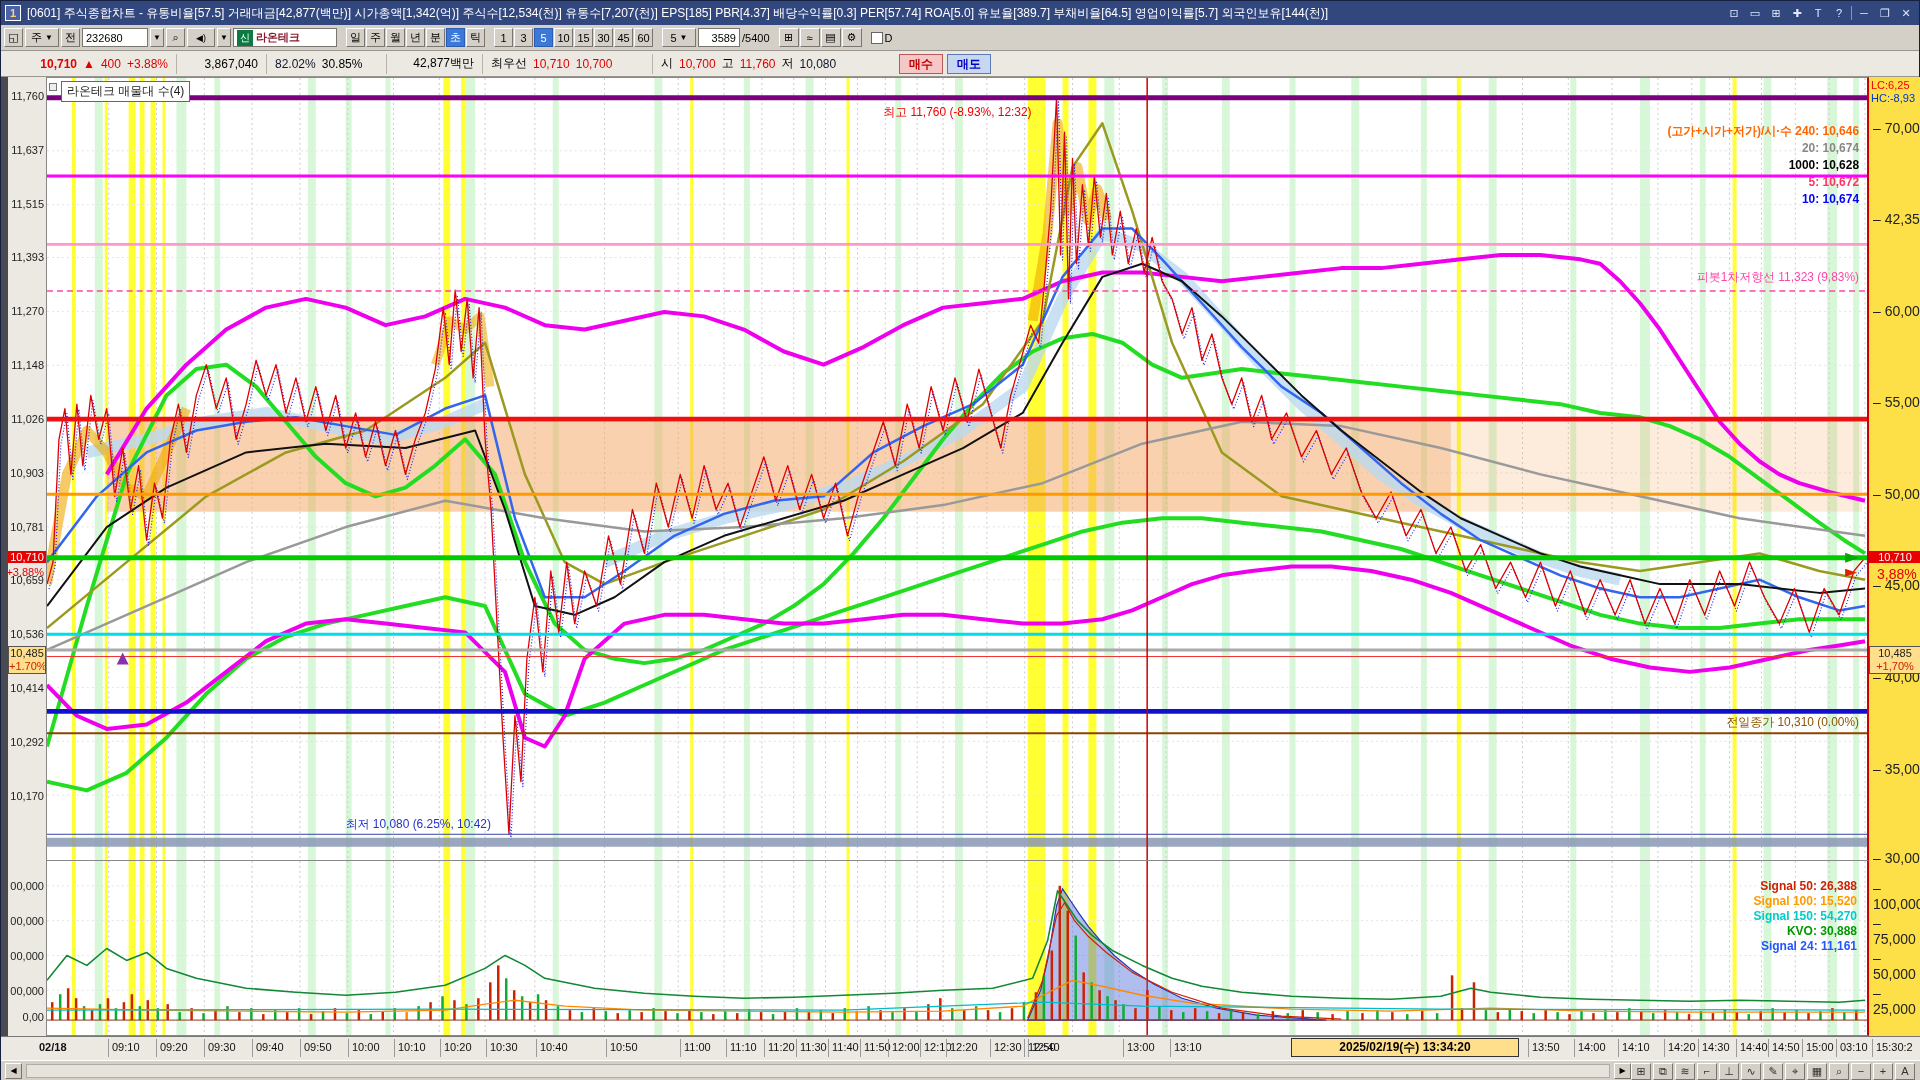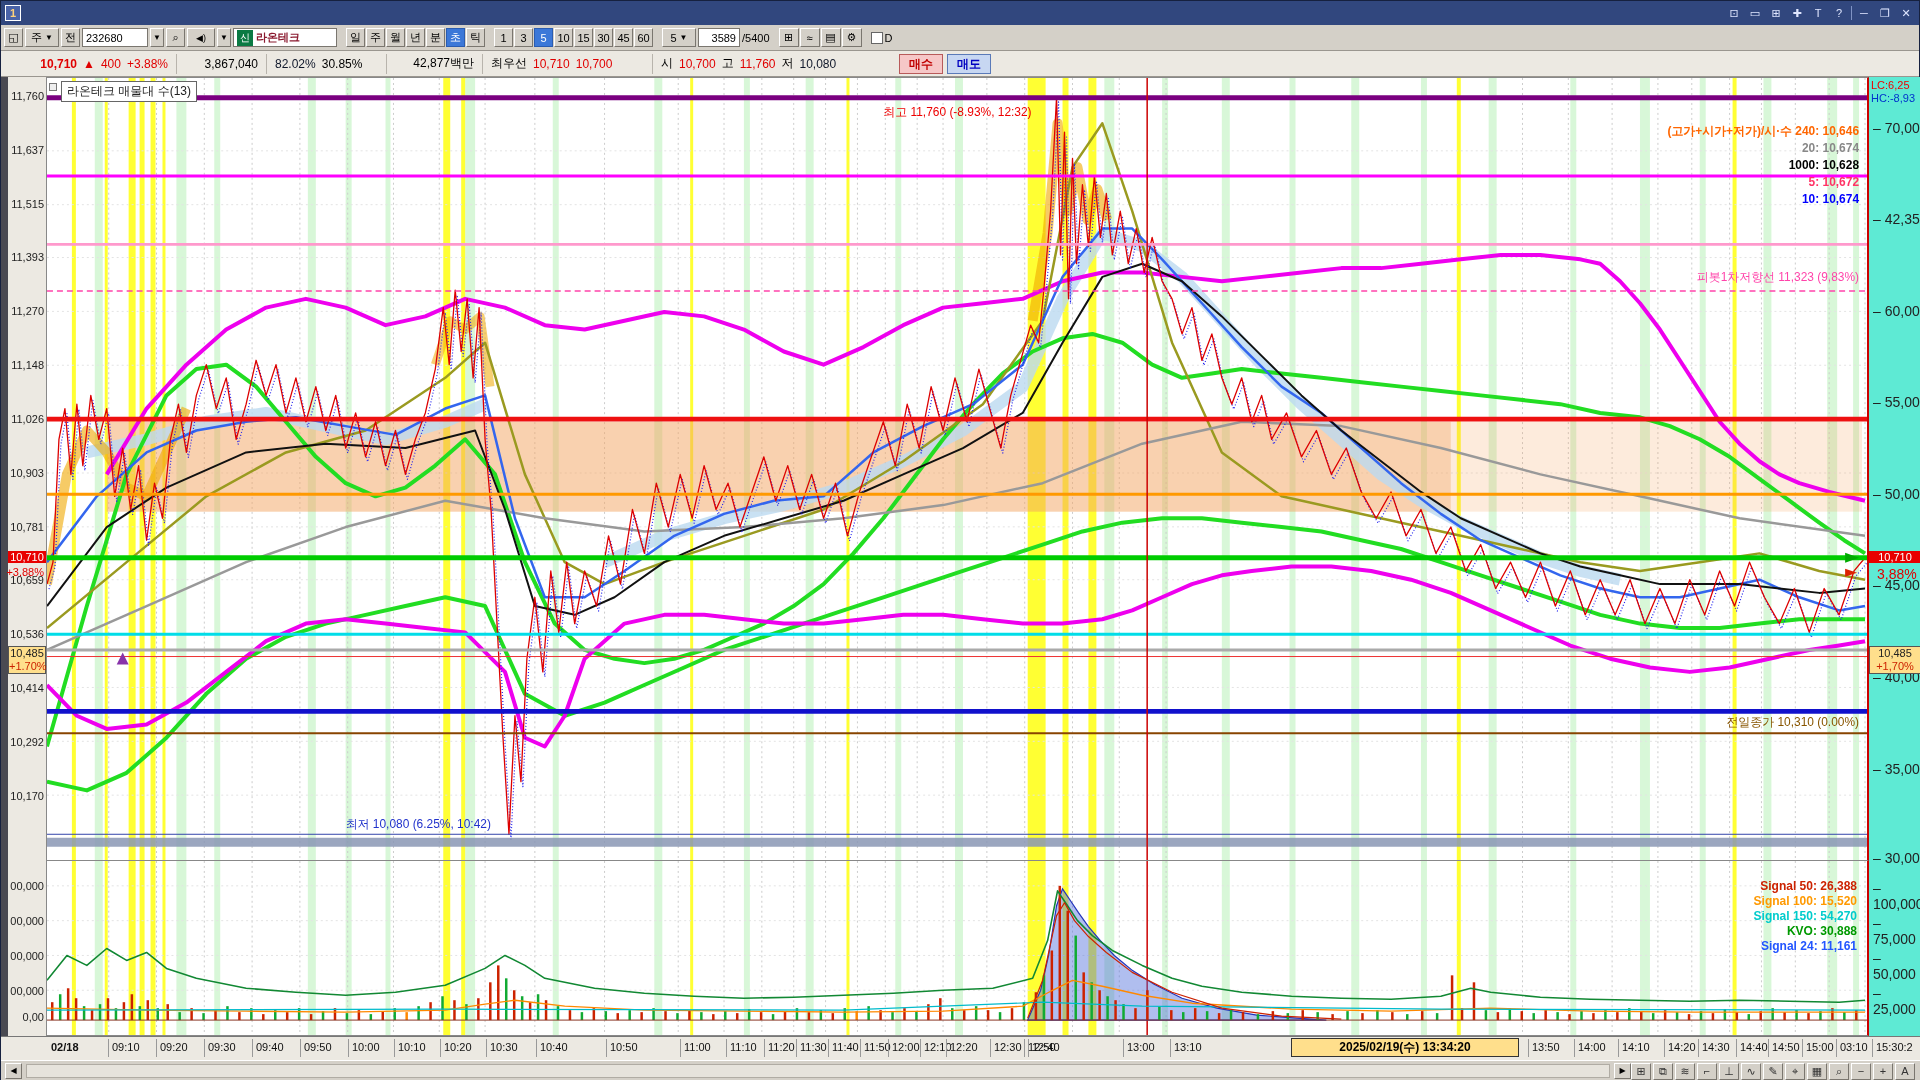--- a/index.html
+++ b/index.html
@@ -40,21 +40,21 @@
     font-weight:bold; text-align:center; line-height:18px; margin-left:8px; }
   .sellbtn { width:44px; height:20px; background:#c7d7f2; border:1px solid #5a7ab8; color:#0000c0;
     font-weight:bold; text-align:center; line-height:18px; margin-left:4px; }
 
   
   .chartwrap { position:absolute; left:0; top:76px; width:1920px; height:959px; background:#ece9e2; }
   .darkstrip { position:absolute; left:0; top:0; width:7px; height:959px; background:#4a4a52; }
   .mini-ico { position:absolute; left:9px; top:4px; width:18px; height:16px; border:1px solid #555;
     background:#eee; text-align:center; line-height:14px; font-size:10px; color:#333; }
   .gutterL { position:absolute; left:7px; top:0; width:38px; height:959px; background:#ece9e2; }
-  .gutterR { position:absolute; left:1868px; top:0; width:52px; height:959px; background:#5eead4; }
+  .gutterR { position:absolute; left:1868px; top:0; width:52px; height:959px; background:#fde047; }
   .axlab { position:absolute; right:2px; width:100%; text-align:right; font-size:11px; color:#222; }
   .axlabL { position:absolute; left:4px; font-size:14px; color:#222; }
   .pbox { position:absolute; width:100%; text-align:center; font-size:11px; }
   .pbox.redbg { background:#e80000; color:#fff; }
   .pbox.yelbg { background:#ffdf8c; border:1px solid #555; color:#222; }
   .plot { position:absolute; left:45px; top:0; width:1823px; height:784px; background:#fff;
     border-top:1px solid #888; border-bottom:1px solid #888; border-right:2px solid #cc0000; border-left:1px solid #888;}
   .plot svg, .lowplot svg { width:100%; height:100%; display:block; }
   .lowplot { position:absolute; left:45px; top:784px; width:1823px; height:175px; background:#fff;
     border-bottom:1px solid #888; border-right:2px solid #cc0000; border-left:1px solid #888; }
@@ -82,20 +82,21 @@
   .sico { width:20px; height:17px; background:#d4d0c8; border:1px solid; border-color:#fff #7a766f #7a766f #fff;
     text-align:center; line-height:15px; font-size:11px; color:#333; }
 </style>
 </head>
 <body>
 
 <div class="win">
 
   <div class="titlebar">
     <div class="title-ico">1</div>
+    <div class="title-text">[0601] 주식종합차트 - 유통비율[57.5] 거래대금[42,877(백만)] 시가총액[1,342(억)] 주식수[12,534(천)] 유통수[7,207(천)] EPS[185] PBR[4.37] 배당수익률[0.3] PER[57.74] ROA[5.0] 유보율[389.7] 부채비율[64.5] 영업이익률[5.7] 외국인보유[144(천)]</div>
     <div class="title-controls" id="title-controls">
         <div class="tc">⊡</div>
         <div class="tc">▭</div>
         <div class="tc">⊞</div>
         <div class="tc">✚</div>
         <div class="tc">T</div>
         <div class="tc">?</div>
         <div class="sep"></div>
         <div class="tc">─</div>
         <div class="tc">❐</div>
@@ -359,21 +360,21 @@
           <text x="1820" y="57" fill="#ff6600" font-size="12" text-anchor="end" font-weight="bold" font-family="Liberation Sans, DejaVu Sans, sans-serif">(고가+시가+저가)/시·수 240: 10,646</text>
           <text x="1820" y="74" fill="#888888" font-size="12" text-anchor="end" font-weight="bold" font-family="Liberation Sans, DejaVu Sans, sans-serif">20: 10,674</text>
           <text x="1820" y="91" fill="#000000" font-size="12" text-anchor="end" font-weight="bold" font-family="Liberation Sans, DejaVu Sans, sans-serif">1000: 10,628</text>
           <text x="1820" y="108" fill="#ff3366" font-size="12" text-anchor="end" font-weight="bold" font-family="Liberation Sans, DejaVu Sans, sans-serif">5: 10,672</text>
           <text x="1820" y="125" fill="#0000ff" font-size="12" text-anchor="end" font-weight="bold" font-family="Liberation Sans, DejaVu Sans, sans-serif">10: 10,674</text>
           <polygon points="1806,476 1820,481 1806,486" fill="#00aa00"></polygon>
           <polygon points="1806,492 1818,496 1806,500" fill="#dd2200"></polygon>
           <polygon points="70,588 76,576 82,588" fill="#8833aa"></polygon>
         </svg>
       <div class="legend-handle"></div>
-      <div class="legendbox">라온테크 매물대 수(13)</div>
+      <div class="legendbox">라온테크 매물대 수(4)</div>
     </div>
 
     <div class="lowplot" id="lower-plot">
       <svg id="lower-svg" viewBox="0 0 1828 175" preserveAspectRatio="none">
           <rect x="48" y="0" width="8" height="175" fill="#b8f0b8" opacity="0.55"></rect>
           <rect x="130" y="0" width="10" height="175" fill="#b8f0b8" opacity="0.55"></rect>
           <rect x="168" y="0" width="6" height="175" fill="#b8f0b8" opacity="0.55"></rect>
           <rect x="262" y="0" width="8" height="175" fill="#b8f0b8" opacity="0.55"></rect>
           <rect x="300" y="0" width="6" height="175" fill="#b8f0b8" opacity="0.55"></rect>
           <rect x="340" y="0" width="5" height="175" fill="#b8f0b8" opacity="0.55"></rect>
@@ -643,21 +644,21 @@
         <div class="axlabL" style="top:489px;color:#e00000;left:8px">3,88%</div>
         <div class="pbox yelbg" style="top:569px;height:28px;line-height:13px">10,485<br><span style="color: rgb(204, 34, 0);">+1,70%</span></div>
         <div class="axlabL" style="top: 803px;">– 100,000</div>
         <div class="axlabL" style="top: 838px;">– 75,000</div>
         <div class="axlabL" style="top: 873px;">– 50,000</div>
         <div class="axlabL" style="top: 908px;">– 25,000</div>
       </div>
   </div>
 
   <div class="timeaxis" id="time-axis">
-      <div class="tlab" style="left: 47px; font-weight: bold; border-left: none;">02/18</div>
+      <div class="tlab" style="left: 35px; font-weight: bold; border-left: none;">02/18</div>
       <div class="tlab" style="left: 107px;">09:10</div>
       <div class="tlab" style="left: 155px;">09:20</div>
       <div class="tlab" style="left: 203px;">09:30</div>
       <div class="tlab" style="left: 251px;">09:40</div>
       <div class="tlab" style="left: 299px;">09:50</div>
       <div class="tlab" style="left: 347px;">10:00</div>
       <div class="tlab" style="left: 393px;">10:10</div>
       <div class="tlab" style="left: 439px;">10:20</div>
       <div class="tlab" style="left: 485px;">10:30</div>
       <div class="tlab" style="left: 535px;">10:40</div>

